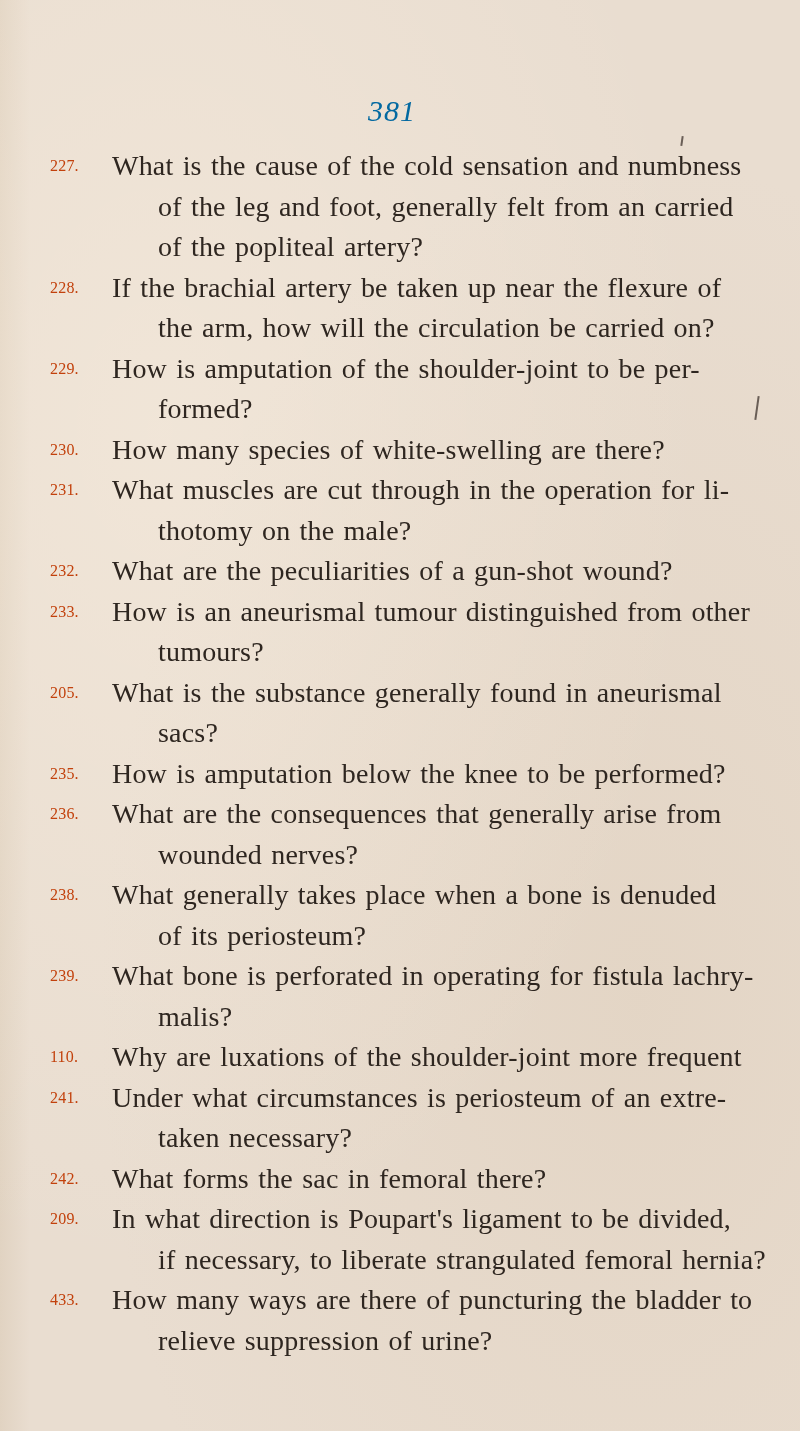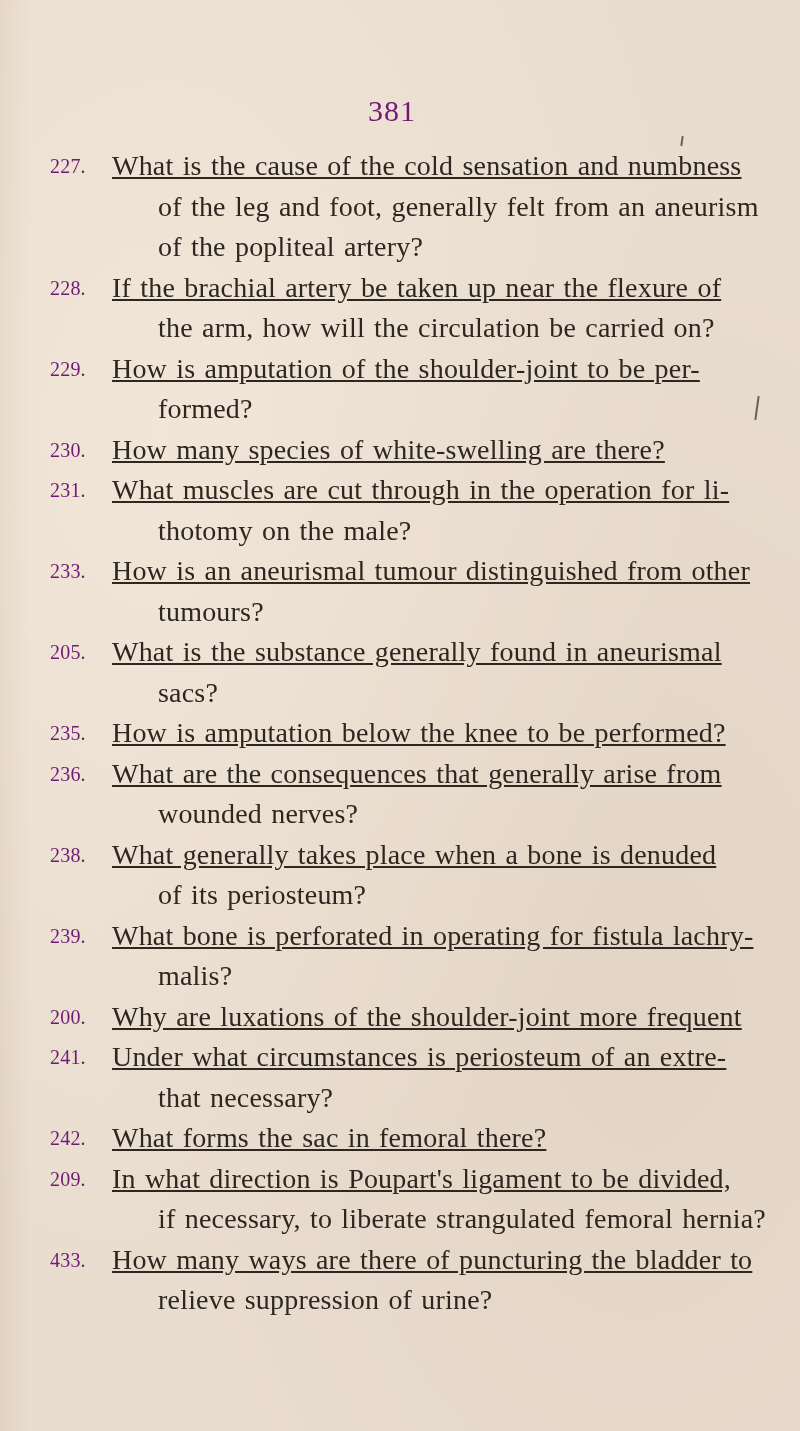--- a/index.html
+++ b/index.html
@@ -23,21 +23,22 @@
       position: absolute;
       left: 0; top: 0;
       width: 800px; height: 1431px;
     }
     .page-number {
       position: absolute;
       left: 368px;
       top: 94px;
       font-size: 30px;
       letter-spacing: 1px;
-      color: #701a75;
+      color: #0369a1;
+      font-style: italic;
     }
     .mark {
       position: absolute;
       width: 2px;
       background: #4a3f38;
       transform: rotate(8deg);
       opacity: 0.8;
     }
     .questions {
       position: absolute;
@@ -49,28 +50,27 @@
       position: relative;
       font-size: 28px;
       line-height: 40.5px;
       letter-spacing: 0.2px;
       word-spacing: 2px;
     }
     .q .num {
       position: absolute;
       left: 0;
       width: 58px;
-      font-size: 20px;
-      color: #701a75;
+      font-size: 16px;
+      color: #c2410c;
     }
     .q .line1 {
       display: block;
       padding-left: 62px;
       white-space: nowrap;
-      text-decoration: underline;
     }
     .q .line2 {
       display: block;
       padding-left: 108px;
       white-space: nowrap;
     }
   </style>
 </head>
 <body>
 
@@ -78,41 +78,45 @@
   <div class="page-number">381</div>
 
   <div class="mark" style="left:681px; top:136px; height:10px;"></div>
   <div class="mark" style="left:756px; top:396px; height:24px;"></div>
 
   <div class="questions">
 
     <div class="q">
       <span class="num">227.</span>
       <span class="line1">What is the cause of the cold sensation and numbness</span>
-      <span class="line2">of the leg and foot, generally felt from an aneurism</span>
+      <span class="line2">of the leg and foot, generally felt from an carried</span>
       <span class="line2">of the popliteal artery?</span>
     </div>
     <div class="q">
       <span class="num">228.</span>
       <span class="line1">If the brachial artery be taken up near the flexure of</span>
       <span class="line2">the arm, how will the circulation be carried on?</span>
     </div>
     <div class="q">
       <span class="num">229.</span>
       <span class="line1">How is amputation of the shoulder-joint to be per-</span>
       <span class="line2">formed?</span>
     </div>
     <div class="q">
       <span class="num">230.</span>
       <span class="line1">How many species of white-swelling are there?</span>
     </div>
     <div class="q">
       <span class="num">231.</span>
       <span class="line1">What muscles are cut through in the operation for li-</span>
       <span class="line2">thotomy on the male?</span>
+    </div>
+    <div class="q">
+      <span class="num">232.</span>
+      <span class="line1">What are the peculiarities of a gun-shot wound?</span>
     </div>
     <div class="q">
       <span class="num">233.</span>
       <span class="line1">How is an aneurismal tumour distinguished from other</span>
       <span class="line2">tumours?</span>
     </div>
     <div class="q">
       <span class="num">205.</span>
       <span class="line1">What is the substance generally found in aneurismal</span>
       <span class="line2">sacs?</span>
@@ -130,27 +134,27 @@
       <span class="num">238.</span>
       <span class="line1">What generally takes place when a bone is denuded</span>
       <span class="line2">of its periosteum?</span>
     </div>
     <div class="q">
       <span class="num">239.</span>
       <span class="line1">What bone is perforated in operating for fistula lachry-</span>
       <span class="line2">malis?</span>
     </div>
     <div class="q">
-      <span class="num">200.</span>
+      <span class="num">110.</span>
       <span class="line1">Why are luxations of the shoulder-joint more frequent</span>
     </div>
     <div class="q">
       <span class="num">241.</span>
       <span class="line1">Under what circumstances is periosteum of an extre-</span>
-      <span class="line2">that necessary?</span>
+      <span class="line2">taken necessary?</span>
     </div>
     <div class="q">
       <span class="num">242.</span>
       <span class="line1">What forms the sac in femoral there?</span>
     </div>
     <div class="q">
       <span class="num">209.</span>
       <span class="line1">In what direction is Poupart's ligament to be divided,</span>
       <span class="line2">if necessary, to liberate strangulated femoral hernia?</span>
     </div>

